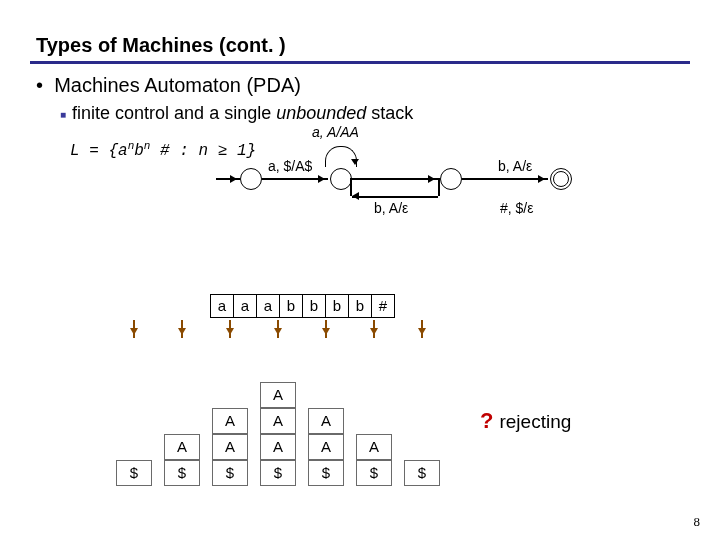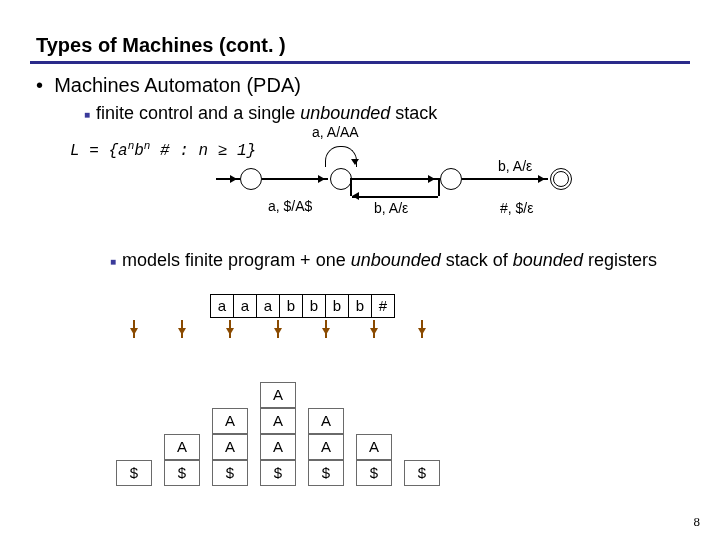--- a/index.html
+++ b/index.html
@@ -24,21 +24,21 @@
     font-size: 20px;
     margin: 16px 0 4px 6px;
     font-weight: 700;
   }
   .rule {
     border: none;
     border-top: 3px solid #2a2a8a;
     margin: 0 0 10px 0;
   }
   .b1 { margin-left: 6px; font-size: 20px; }
-  .b2 { margin-left: 54px; font-size: 18px; margin-top: 6px; }
+  .b2 { margin-left: 30px; font-size: 18px; margin-top: 6px; }
   .b3 { margin-left: 40px; font-size: 18px; margin-top: 12px; }
   .dot { color: #000; }
   .sq { color: #3a3a9a; font-size: 10px; vertical-align: middle; margin-right: 6px; }
   .formula {
     position: absolute;
     left: 70px;
     top: 140px;
     font-family: Liberation Mono, monospace;
     font-style: italic;
     font-size: 16px;
@@ -181,41 +181,38 @@
 
   <div class="pda">
     <div class="state s1"></div>
     <div class="state s2"></div>
     <div class="state s3"></div>
     <div class="state s4 final"></div>
 
     <div class="arrow" style="left:-24px; top:60px; width:24px;"></div>
 
     <div class="arrow" style="left:22px; top:60px; width:66px;"></div>
-    <div class="plabel" style="left:28px; top:40px;margin-top:40px;">a, $/A$</div>
+    <div class="plabel" style="left:28px; top:40px;">a, $/A$</div>
 
     <div class="loop" style="left:85px; top:28px;"></div>
-    <div class="plabel" style="left:72px; top:6px;">a, A/AA</div>
+    <div class="plabel" style="left:72px; top:6px;font-style:italic;">a, A/AA</div>
 
     <div class="arrow" style="left:112px; top:60px; width:86px;"></div>
     <div class="plabel" style="left:258px; top:40px;">b, A/ε</div>
 
     <div style="position:absolute; left:112px; top:78px; width:86px; height:1.5px; background:#000;"></div>
     <div style="position:absolute; left:108px; top:74px; border:4px solid transparent; border-right:7px solid #000;"></div>
     <div style="position:absolute; left:110px; top:60px; width:1.5px; height:18px; background:#000;"></div>
     <div style="position:absolute; left:198px; top:60px; width:1.5px; height:18px; background:#000;"></div>
     <div class="plabel" style="left:134px; top:82px;">b, A/ε</div>
 
     <div class="arrow" style="left:222px; top:60px; width:86px;"></div>
     <div class="plabel" style="left:260px; top:82px;">#, $/ε</div>
   </div>
 
-  <div class="b3" style="position:absolute; top:238px; left:70px;">
-    <span class="sq">■</span><span>models finite program + one </span><i>unbounded</i><span> stack of </span><i>bounded</i><span> registers</span>
-  </div>
 
   <div class="tape">
     <div class="cell">a</div>
     <div class="cell">a</div>
     <div class="cell">a</div>
     <div class="cell">b</div>
     <div class="cell">b</div>
     <div class="cell">b</div>
     <div class="cell">b</div>
     <div class="cell">#</div>
@@ -240,15 +237,18 @@
       <div class="scell" style="left: 192px; top: 68px;">A</div>
       <div class="scell" style="left: 192px; top: 94px;">A</div>
       <div class="scell" style="left: 192px; top: 120px;">$</div>
       <div class="sarrow" style="left: 257px; top: -20px;"></div>
       <div class="scell" style="left: 240px; top: 94px;">A</div>
       <div class="scell" style="left: 240px; top: 120px;">$</div>
       <div class="sarrow" style="left: 305px; top: -20px;"></div>
       <div class="scell" style="left: 288px; top: 120px;">$</div>
     </div>
 
+  <div class="reject">
+    <span class="qmark">?</span><span>rejecting</span>
+  </div>
 
   <div class="footer-right">8</div>
 </div>
 
 </body></html>

